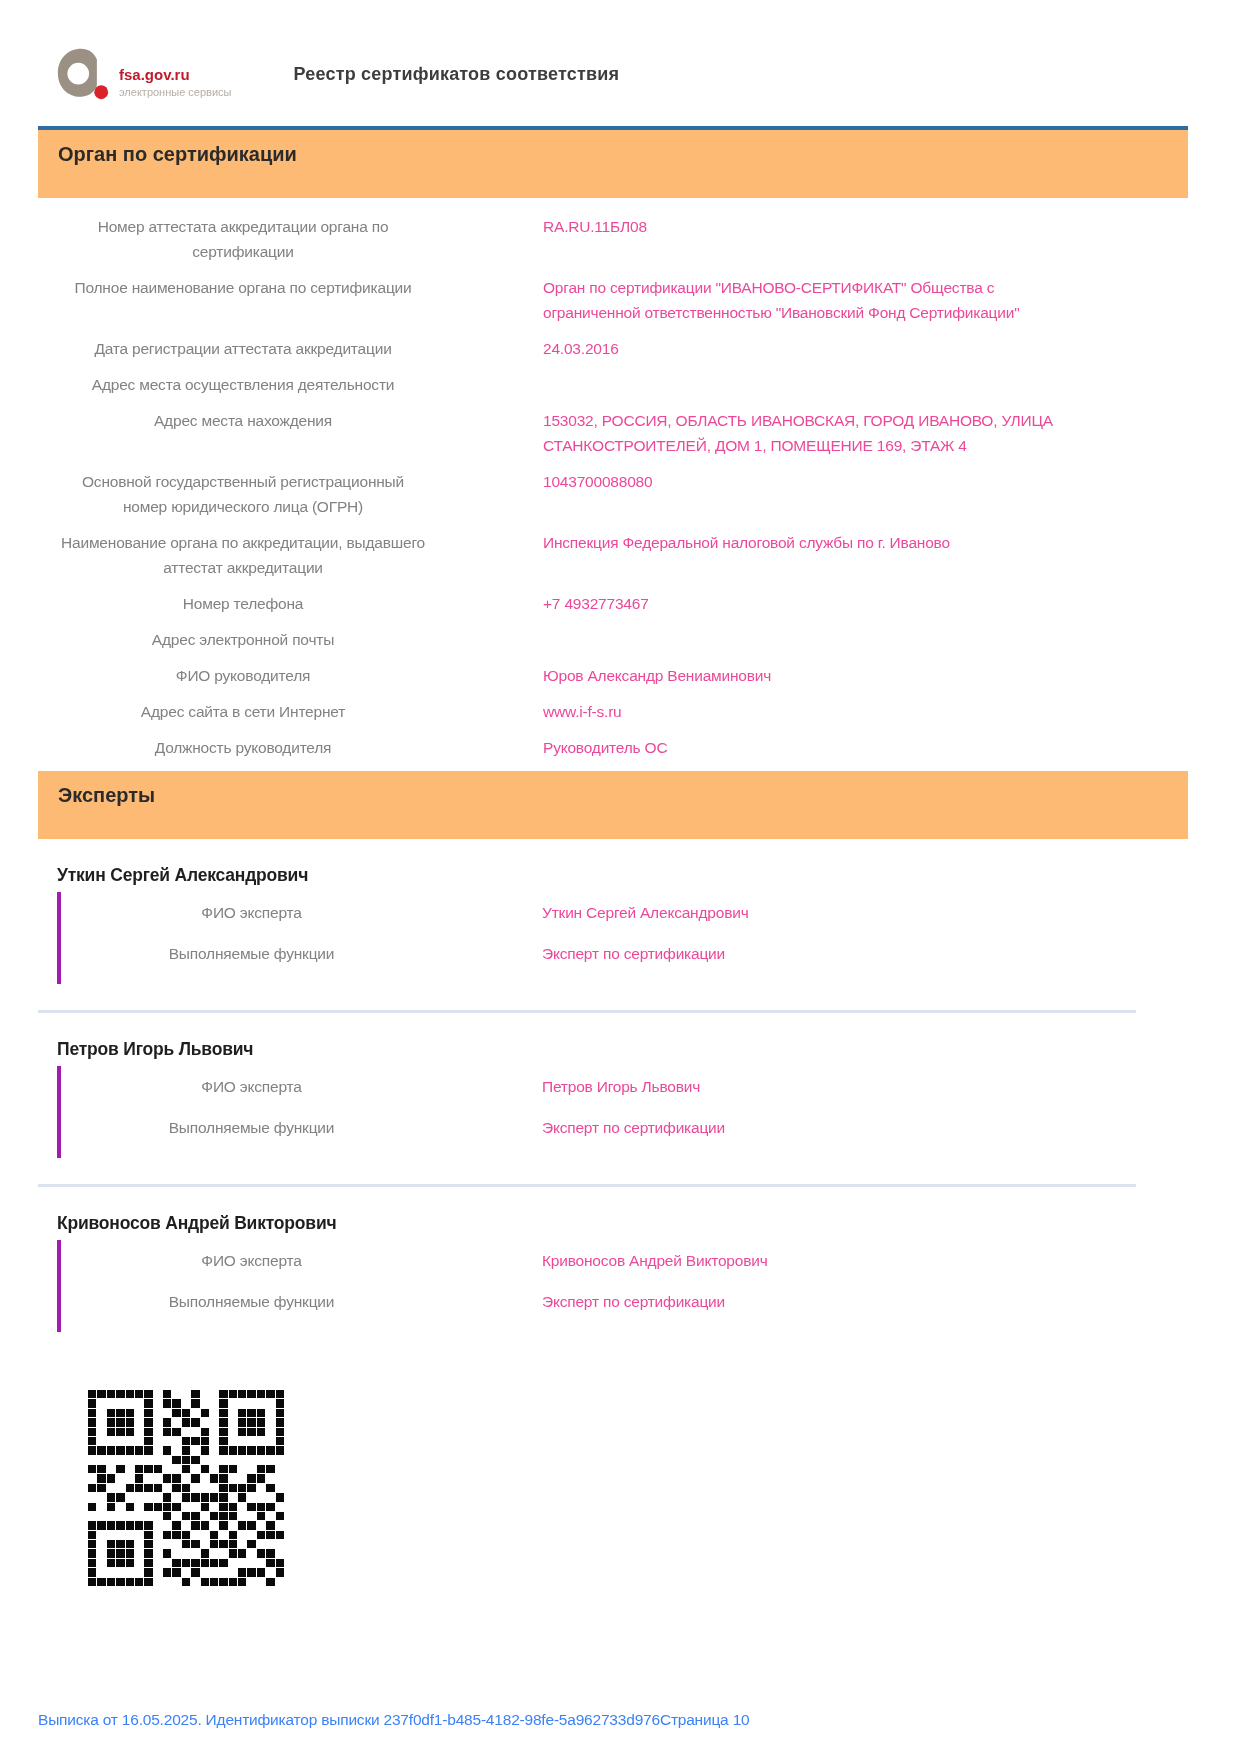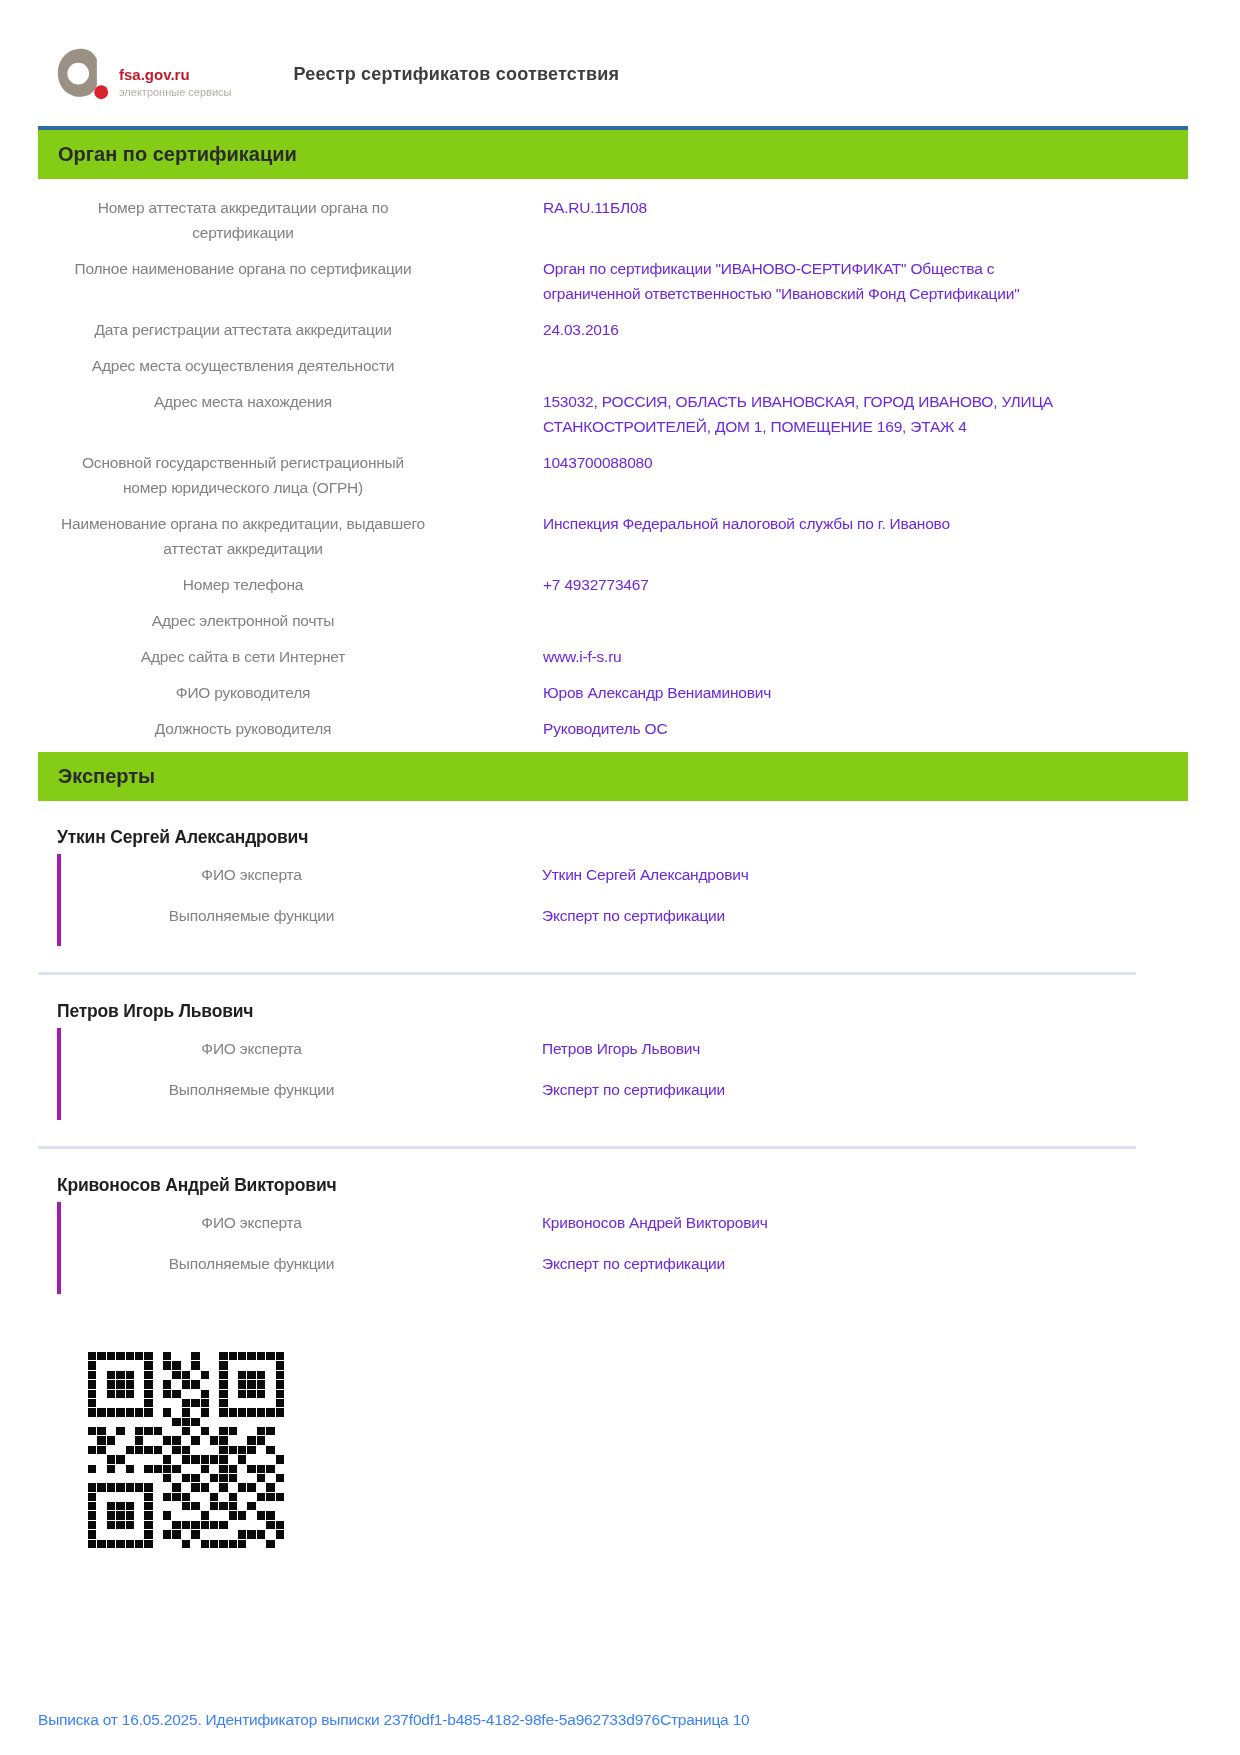--- a/index.html
+++ b/index.html
@@ -11,31 +11,31 @@
   
   .doc-header{display:flex;align-items:center;padding:48px 59px 0 57px;}
   .logo{display:flex;align-items:flex-end;}
   .logo-mark{position:relative;width:52px;height:52px;flex:0 0 auto;}
   .logo-texts{margin-left:10px;padding-bottom:2px;}
   .logo-site{color:#c01b2a;font-weight:bold;font-size:15px;line-height:1.1;}
   .logo-tagline{color:#b5aea5;font-size:11px;margin-top:3px;}
   .doc-title{margin-left:62px;font-size:18px;font-weight:bold;color:#3d3d3d;letter-spacing:.2px;}
   
   .section-bar{
-    margin:18px 52px 0 38px;background:#84cc16;color:#2b2b2b;
-    padding:13px 0 13px 20px;font-size:20px;font-weight:bold;
+    margin:18px 52px 0 38px;background:#fdba74;color:#2b2b2b;
+    padding:13px 0 32px 20px;font-size:20px;font-weight:bold;
   }
   .section-bar.with-top{border-top:4px solid #2e6da4;}
   .bar-org{margin-top:26px;}
   .bar-experts{margin-top:10px;}
   
   .kv-rows{margin:16px 52px 0 58px;}
   .kv-row{display:grid;grid-template-columns:485px 545px;margin-bottom:11px;}
   .kv-label{color:#828282;font-size:15.5px;line-height:25px;padding-right:115px;letter-spacing:-.2px;text-align:center;}
-  .kv-value{color:#6d28d9;font-size:15.5px;line-height:25px;max-width:540px;letter-spacing:-.2px;}
+  .kv-value{color:#ec4899;font-size:15.5px;line-height:25px;max-width:540px;letter-spacing:-.2px;}
   
   .experts-list{margin:12px 52px 0 0;}
   .expert{margin:26px 52px 0 57px;}
   .expert-name{font-weight:bold;font-size:17.5px;color:#1f1f1f;margin-bottom:6px;letter-spacing:-.2px;}
   .expert-rows{border-left:4px solid #a21caf;padding:8px 0 18px 15px;}
   .expert-rows .kv-row{grid-template-columns:466px 545px;margin-bottom:16px;}
   .expert-rows .kv-row:last-child{margin-bottom:0;}
   .expert-sep{height:3px;background:#dbe3ef;margin:26px 52px 0 38px;}
   
   .qr{
@@ -101,26 +101,26 @@
       <div class="kv-value">Инспекция Федеральной налоговой службы по г. Иваново</div>
     </div>
     <div class="kv-row">
       <div class="kv-label">Номер телефона</div>
       <div class="kv-value">+7 4932773467</div>
     </div>
     <div class="kv-row">
       <div class="kv-label">Адрес электронной почты</div>
     </div>
     <div class="kv-row">
+      <div class="kv-label">ФИО руководителя</div>
+      <div class="kv-value">Юров Александр Вениаминович</div>
+    </div>
+    <div class="kv-row">
       <div class="kv-label">Адрес сайта в сети Интернет</div>
       <div class="kv-value">www.i-f-s.ru</div>
-    </div>
-    <div class="kv-row">
-      <div class="kv-label">ФИО руководителя</div>
-      <div class="kv-value">Юров Александр Вениаминович</div>
     </div>
     <div class="kv-row">
       <div class="kv-label">Должность руководителя</div>
       <div class="kv-value">Руководитель ОС</div>
     </div>
   </div>
 
 <div class="section-bar bar-experts">Эксперты</div>
 <div class="experts-list">
     <div class="expert">

